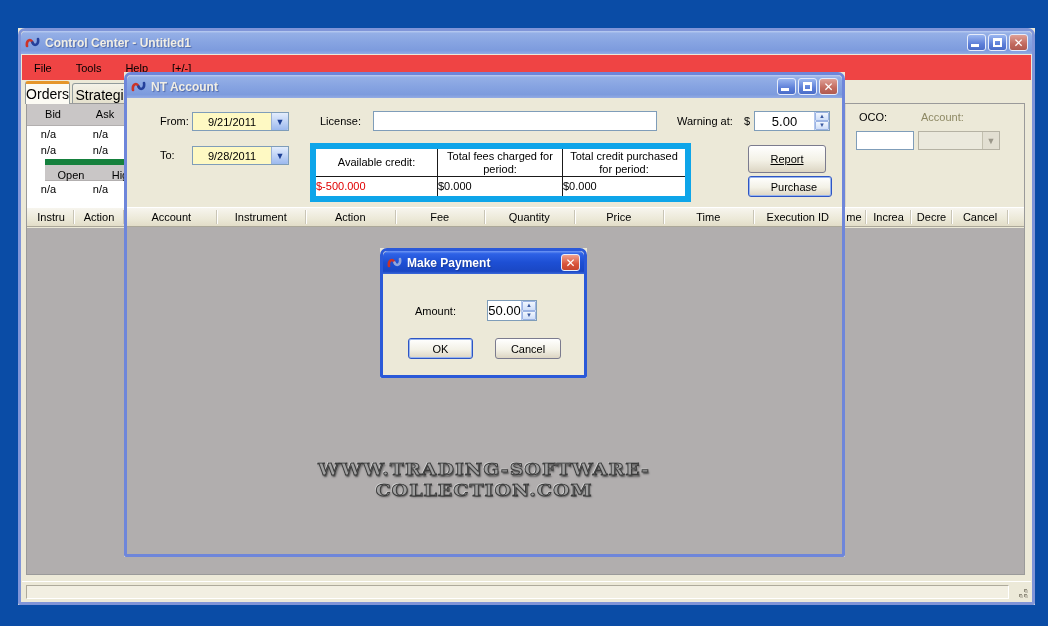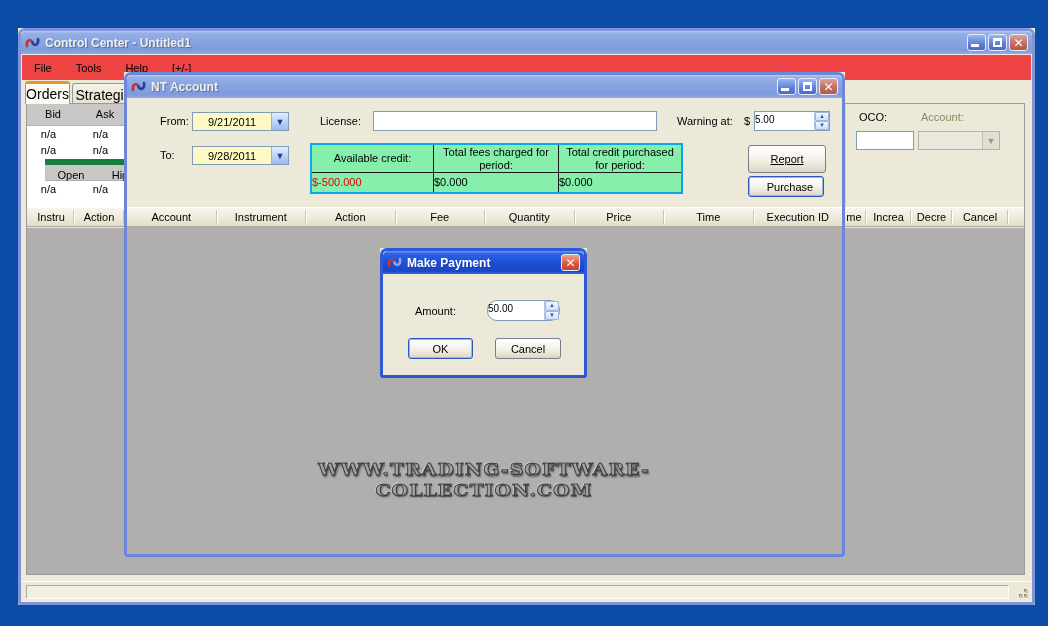--- a/index.html
+++ b/index.html
@@ -31,21 +31,21 @@
   .xp-btn.default { border:1px solid #2e55c4; box-shadow:0 0 0 1px #98b5ee inset; }
   .field { border:1px solid #7f9db9; background:#fff; position:absolute; font-size:11px; padding:2px 4px; font-family:inherit; }
   .combo { border:1px solid #7f9db9; background:#fef9c3; position:absolute; display:flex; align-items:center; }
   .combo .val { flex:1; text-align:center; font-size:11px; }
   .combo-arrow { width:17px; align-self:stretch; border-left:1px solid #9ab0d8; border-radius:0 1px 1px 0;
     background:linear-gradient(180deg,#e3edfd,#b9cef4 60%,#9cb9ee); color:#1c3f94; font-size:9px;
     display:flex; align-items:center; justify-content:center; }
   .combo.disabled { background:#ebe9dd; border-color:#b5b2a4; }
   .combo.disabled .combo-arrow { background:#e2dfd2; border-left-color:#c2bfae; color:#9a978a; }
   .spin { border:1px solid #7f9db9; background:#fff; position:absolute; display:flex; }
-  .spin .val { flex:1; font-size:10px; padding:2px 0; }
+  .spin .val { flex:1; font-size:13px; padding:2px 0;text-align:center; }
   .spin-col { width:15px; display:flex; flex-direction:column; border-left:1px solid #b2c6ec; }
   .spin-b { flex:1; background:linear-gradient(180deg,#f2f7fe,#cfdef8); border:1px solid #9cb4e4; 
     color:#3b5aa0; font-size:6px; line-height:7px; text-align:center; border-radius:1px; }
 
   .label { position:absolute; font-size:11px; white-space:nowrap; }
 
   
   #menu-bar { position:absolute; top:27px; left:4px; right:4px; height:25px; display:flex; align-items:center; background:#ef4444; }
   .menu-item { padding:3px 12px; font-size:11px; }
   .tab { position:absolute; border:1px solid #919b9c; border-bottom:none; font-size:14px; text-align:center;
@@ -60,21 +60,21 @@
     border-top:1px solid #fff; border-bottom:1px solid #aca899; display:flex; align-items:center; }
   .colcell { text-align:center; border-right:1px solid #c9c5b6; box-shadow:1px 0 0 #fff; height:14px; line-height:14px; }
   #gray-main { position:absolute; left:0; right:0; top:124px; bottom:0; background:#b1aeae; }
   #status-bar { position:absolute; left:4px; right:4px; bottom:4px; height:20px; background:#ece9d8; border-top:1px solid #fff; }
   #status-field { position:absolute; left:4px; right:22px; top:3px; bottom:2px; background:#f2efe2; border:1px solid #aeaa9c; border-right-color:#fff; border-bottom-color:#fff; }
   .grip { position:absolute; right:3px; bottom:3px; width:13px; height:13px; }
   .grip i { position:absolute; width:3px; height:3px; background:#c6c2b2; box-shadow:-1px -1px 0 #928e7e; }
 
   
   #nt-gray { position:absolute; left:0; right:0; top:129px; bottom:0; background:#b1aeae; }
-  .ctable { position:absolute; border:2px solid #0ea5e9; display:grid; grid-template-columns:122px 125px 122px; background:#86efac; }
+  .ctable { position:absolute; border:6px solid #0ea5e9; display:grid; grid-template-columns:122px 125px 122px; background:#ffffff; }
   .ctable .hc { border-right:1px solid #1a1a1a; border-bottom:1px solid #1a1a1a; text-align:center; font-size:11px; line-height:13px; padding:1px 2px; height:28px; display:flex; align-items:center; justify-content:center; }
   .ctable .vc { border-right:1px solid #1a1a1a; text-align:left; font-size:11px; height:19px; padding-top:3px; }
   .ctable .hc:nth-child(3), .ctable .vc:last-child { border-right:none; }
 
   
   #watermark { position:absolute; left:244px; top:457px; width:480px; text-align:center; z-index:60;
     font-family:"DejaVu Serif","Liberation Serif",serif; font-weight:bold; font-size:19px; letter-spacing:1px;
     color:#a2a2a2; -webkit-text-stroke:1px #3c3c3c;
     text-shadow:1px 2px 2px #4a4a4a, -1px -1px 0 #d8d8d8; transform:scaleY(.92); }
 
@@ -227,21 +227,21 @@
     <div class="ctable" style="left:183px; top:45px;">
       <span class="hc">Available credit:</span>
       <span class="hc">Total fees charged for period:</span>
       <span class="hc">Total credit purchased for period:</span>
       <span class="vc" style="color:#e00000;">$-500.000</span>
       <span class="vc">$0.000</span>
       <span class="vc">$0.000</span>
     </div>
 
     <button class="xp-btn" style="left:621px; top:47px; width:78px; height:28px;text-decoration:underline;">Report</button>
-    <button class="xp-btn default" style="left:621px; top:78px; width:76px; height:21px;padding-left:8px;">Purchase</button>
+    <button class="xp-btn default" style="left:621px; top:78px; width:84px; height:21px;padding-left:8px;">Purchase</button>
 
     <div class="colhead" style="left:0; right:0; top:109px;">
       <span class="colcell" style="flex:1;">Account</span>
       <span class="colcell" style="flex:1;">Instrument</span>
       <span class="colcell" style="flex:1;">Action</span>
       <span class="colcell" style="flex:1;">Fee</span>
       <span class="colcell" style="flex:1;">Quantity</span>
       <span class="colcell" style="flex:1;">Price</span>
       <span class="colcell" style="flex:1;">Time</span>
       <span class="colcell" style="flex:1; border-right:none; box-shadow:none;">Execution ID</span>
@@ -264,21 +264,21 @@
     <span class="title-text">Make Payment</span>
     <span class="tb-btns">
       <span class="tb-btn close active">
           <span class="glyph-x">✕</span>
         </span>
     </span>
   </div>
 
   <div style="position:absolute; left:3px; right:3px; top:26px; bottom:3px; background:#ece9d8;">
     <span class="label" style="left:32px; top:31px;">Amount:</span>
-    <div class="spin" style="left:104px; top:26px; width:73px; height:21px;border-radius:10px;">
+    <div class="spin" style="left:104px; top:26px; width:50px; height:21px;">
       <span class="val">50.00</span>
       <span class="spin-col">
         <span class="spin-b">▲</span>
         <span class="spin-b">▼</span>
       </span>
     </div>
     <button class="xp-btn default" style="left:25px; top:64px; width:65px; height:21px;">OK</button>
     <button class="xp-btn" style="left:112px; top:64px; width:66px; height:21px;">Cancel</button>
   </div>
 </div>

